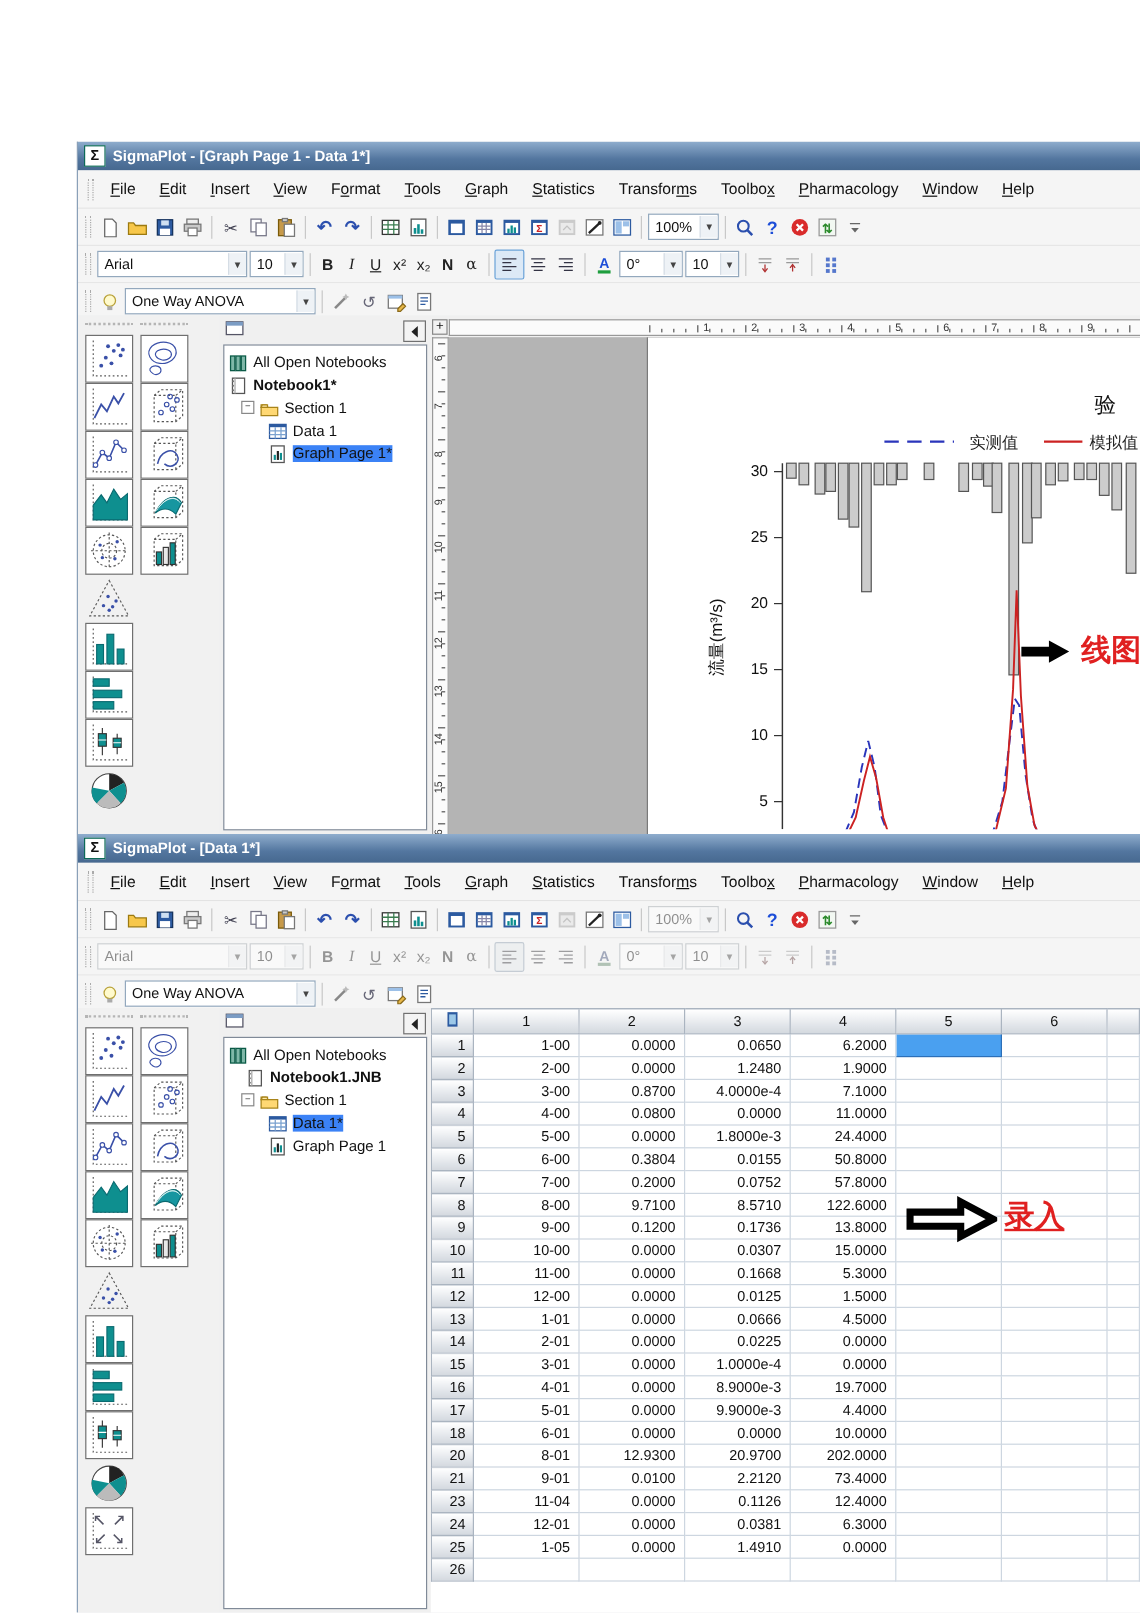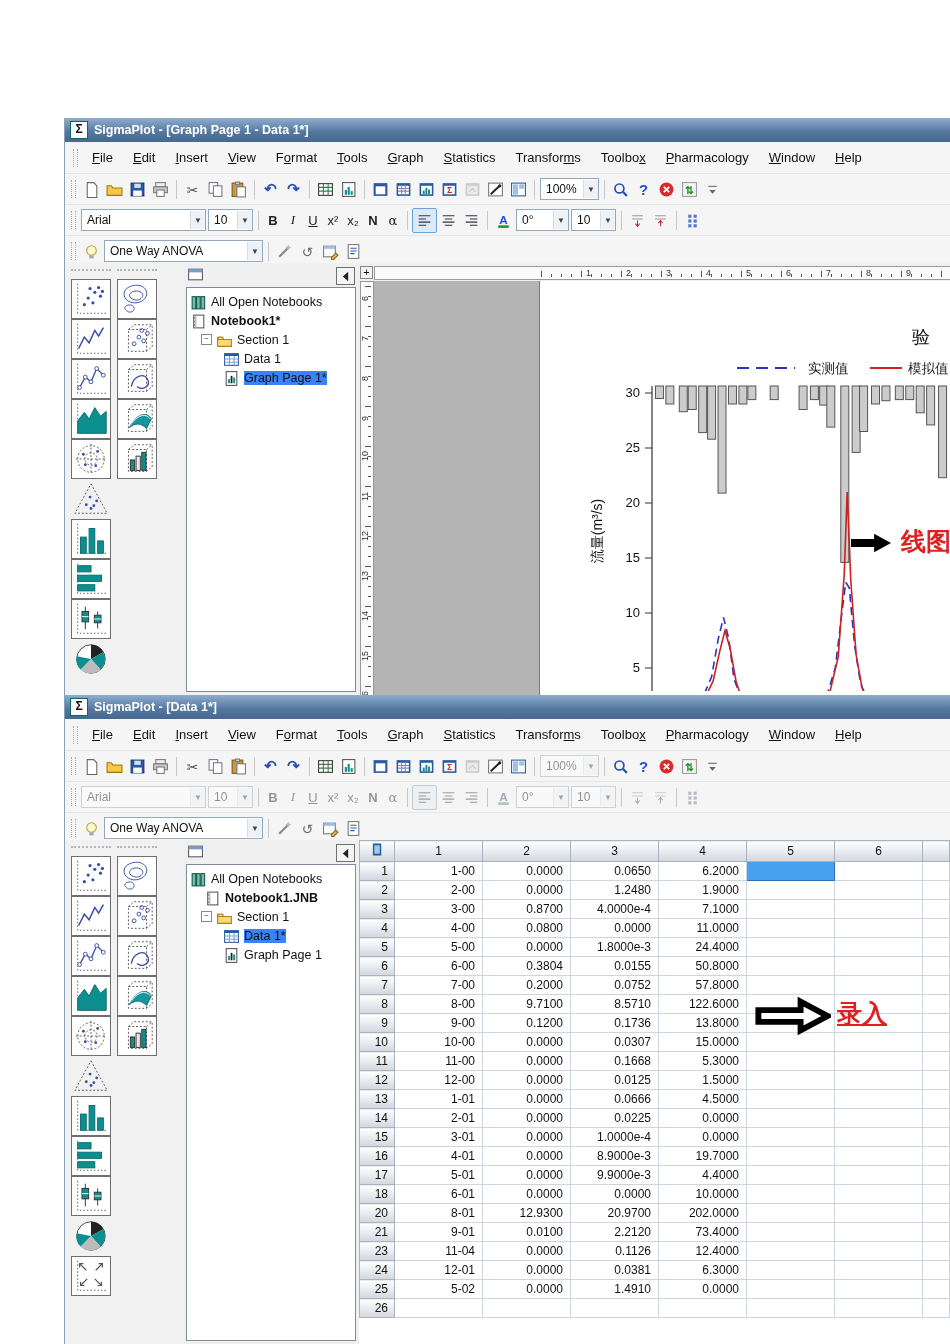--- a/index.html
+++ b/index.html
@@ -1519,21 +1519,21 @@
                 <td>12-01</td>
                 <td>0.0000</td>
                 <td>0.0381</td>
                 <td>6.3000</td>
                 <td></td>
                 <td></td>
                 <td></td>
               </tr>
               <tr>
                 <th class="rh">25</th>
-                <td>5-02</td>
+                <td>1-05</td>
                 <td>0.0000</td>
                 <td>1.4910</td>
                 <td>0.0000</td>
                 <td></td>
                 <td></td>
                 <td></td>
               </tr>
               <tr>
                 <th class="rh">26</th>
                 <td></td>

